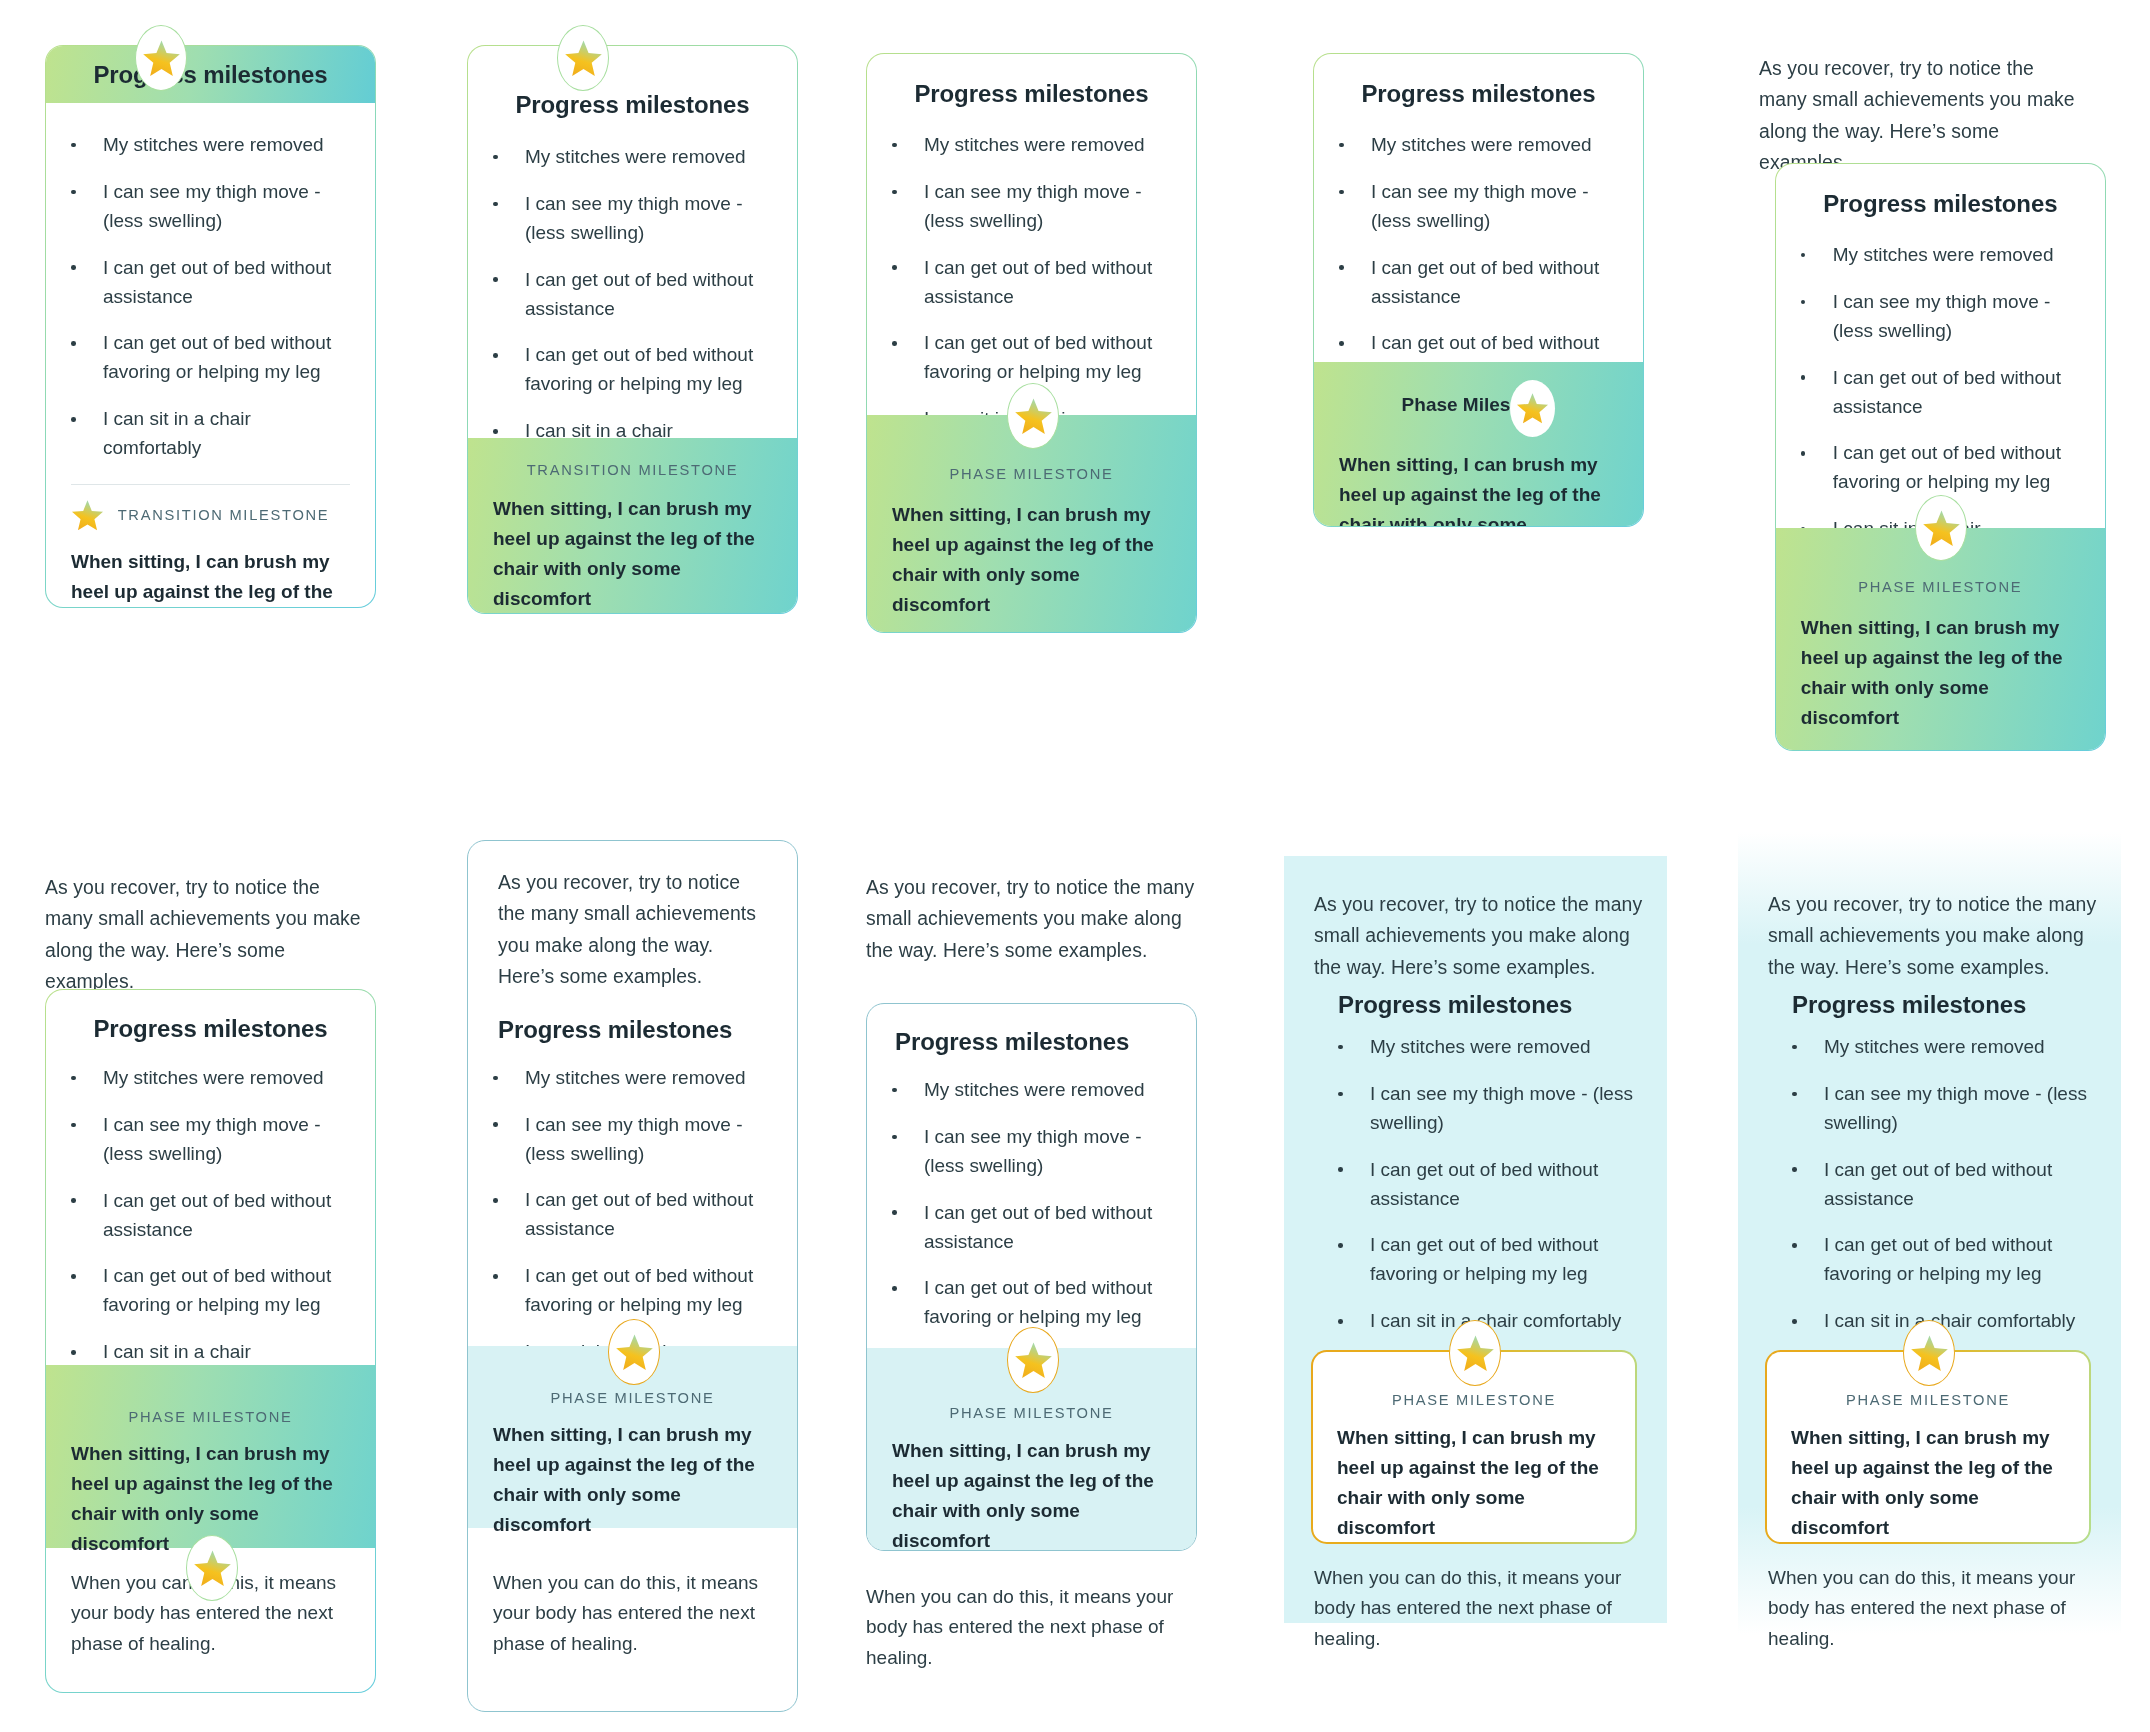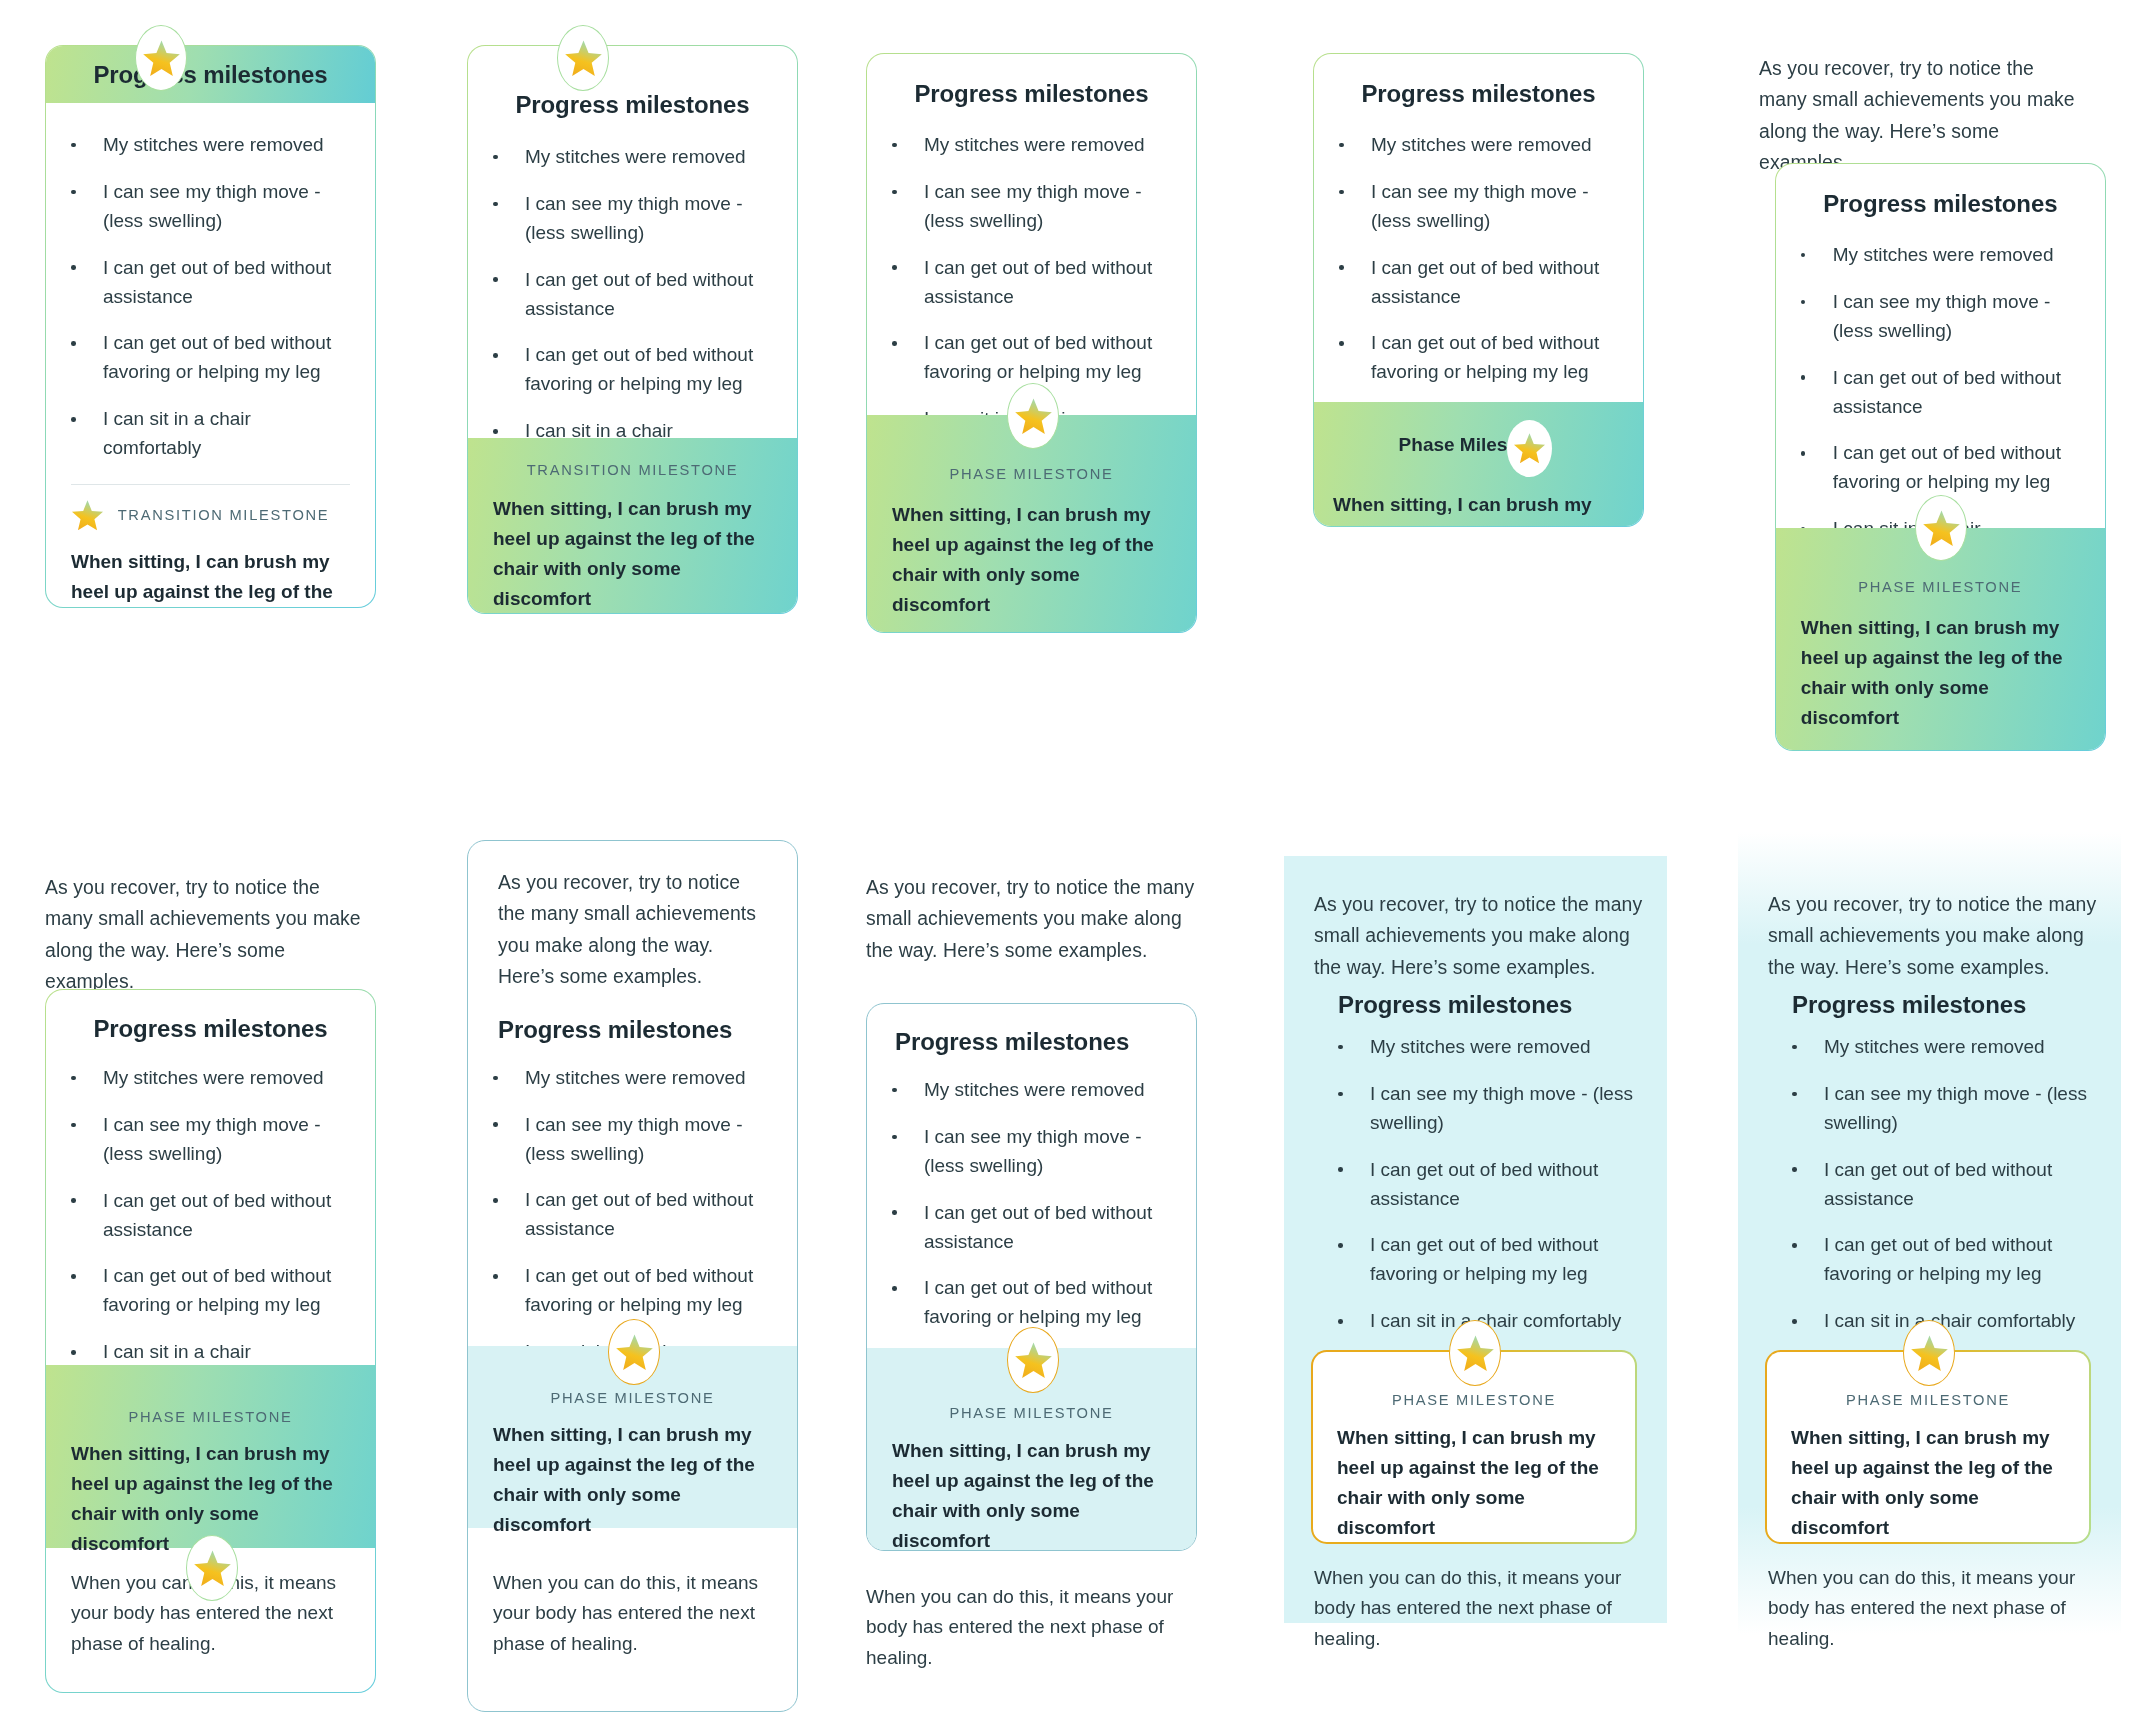--- a/index.html
+++ b/index.html
@@ -208,21 +208,21 @@
     <div class="card-title" style="padding:26px 0 0 0;">Progress milestones</div>
     <div style="padding:23px 21px 0 0;">
       <ul class="milestones">
         <li><span class="bullet"></span><span>My stitches were removed</span></li>
         <li><span class="bullet"></span><span>I can see my thigh move - (less swelling)</span></li>
         <li><span class="bullet"></span><span>I can get out of bed without assistance</span></li>
         <li><span class="bullet"></span><span>I can get out of bed without favoring or helping my leg</span></li>
         <li><span class="bullet"></span><span>I can sit in a chair comfortably</span></li>
       </ul>
     </div>
-    <div class="grad-band" style="position:absolute;left:0;right:0;bottom:0;height:124px;padding:18px 25px 0 19px;box-sizing:border-box;">
+    <div class="grad-band" style="position:absolute;left:0;right:0;bottom:0;height:164px;padding:18px 25px 0 25px;box-sizing:border-box;">
       <div style="text-align:center;white-space:nowrap;">
         <span style="font-size:19px;font-weight:700;color:#1c2b33;">Phase Miles</span><span class="star-oval">
           <svg style="width:33px;height:33px;" viewBox="0 0 100 100">
               <defs>
                 <linearGradient id="sgD" x1="0" y1="1" x2="0.35" y2="0">
             <stop offset="0%" stop-color="#f0a81a"></stop>
                   <stop offset="52%" stop-color="#f5c21f"></stop>
                   <stop offset="100%" stop-color="#a6d8a4"></stop>
                 </linearGradient>
               </defs>

